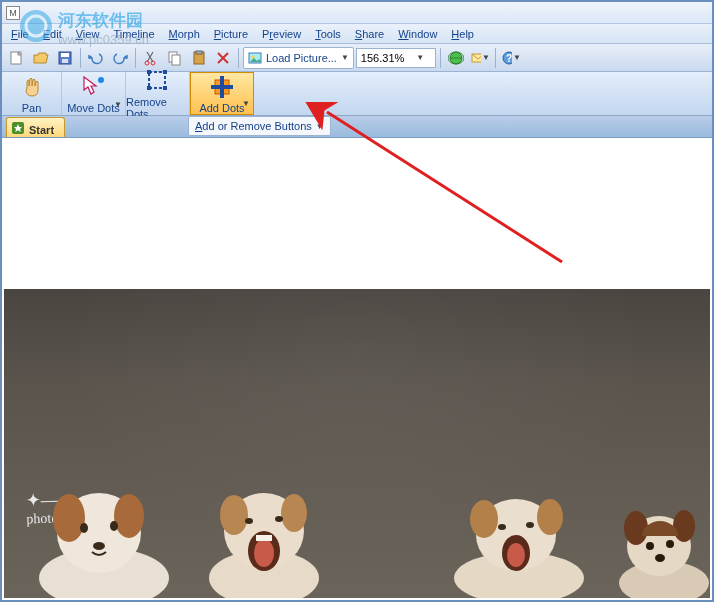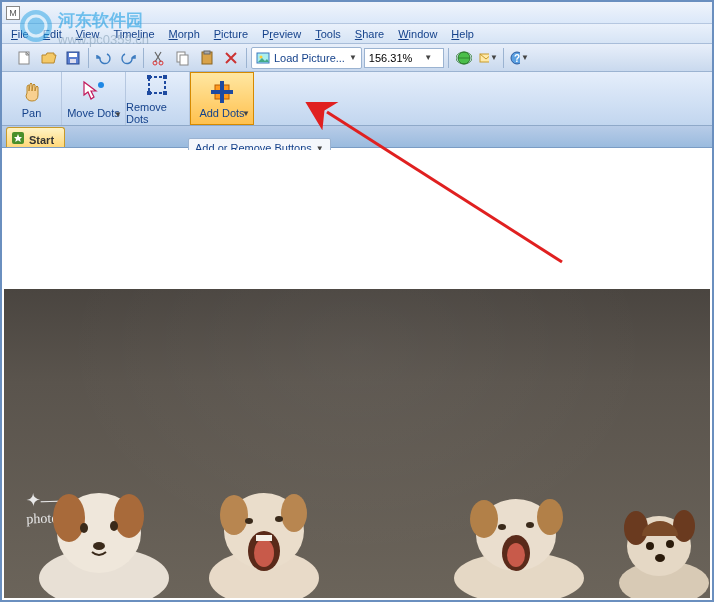--- a/index.html
+++ b/index.html
@@ -6,38 +6,38 @@
   body { font-family: Tahoma, Arial, sans-serif; font-size: 11px; background: #fff; width: 714px; height: 602px; overflow: hidden; position: relative; border: 2px solid #6a8fbf; }
   
   .titlebar { height: 22px; background: linear-gradient(#f0f4fb, #dbe8f9); border-bottom: 1px solid #b5c7e0; display: flex; align-items: center; padding: 0 4px; }
   .titlebar .icon { width: 14px; height: 14px; background: #fff; border: 1px solid #888; margin-right: 4px; font-size: 9px; display:flex;align-items:center;justify-content:center;color:#555;}
   .titlebar .title { color: #6b8bb5; font-size: 12px; }
   
   .menubar { height: 20px; background: linear-gradient(#eaf1fb, #d6e4f5); border-bottom: 1px solid #a8bdd9; display: flex; align-items: center; padding: 0 2px; }
   .menubar span { padding: 2px 7px; color: #15428b; cursor: default; }
   .menubar span u { text-decoration: underline; }
   
-  .toolbar { height: 28px; background: linear-gradient(#e8effa, #c9d9ee); border-bottom: 1px solid #9bb3d1; display: flex; align-items: center; padding: 0 12px; gap: 2px; }
+  .toolbar { height: 28px; background: linear-gradient(#e8effa, #c9d9ee); border-bottom: 1px solid #9bb3d1; display: flex; align-items: center; padding: 0 4px; gap: 2px; }
   .toolbar .btn { width: 22px; height: 22px; border: 1px solid transparent; display: flex; align-items: center; justify-content: center; border-radius: 2px; }
   .toolbar .sep { width: 1px; height: 20px; background: #9bb3d1; margin: 0 2px; }
   .toolbar .loadpic { height: 22px; border: 1px solid #9bb3d1; background: #fff; display: flex; align-items: center; padding: 0 4px; gap: 4px; color: #15428b; border-radius:2px;}
   .toolbar .loadpic .dd { font-size:8px; color:#444;}
   .toolbar .zoomlvl { height: 20px; border: 1px solid #9bb3d1; background: #fff; padding: 0 4px; display: flex; align-items: center; gap: 12px; min-width: 80px; }
   .toolbar .zoomlvl .dd { font-size:8px; color:#444;}
   
-  .bigtoolbar { height: 54px; background: linear-gradient(#e5eefb, #c2d6ef); border-bottom: 1px solid #8fa9c9; display: flex; align-items: stretch; }
+  .bigtoolbar { height: 44px; background: linear-gradient(#e5eefb, #c2d6ef); border-bottom: 1px solid #8fa9c9; display: flex; align-items: stretch; }
   .bigbtn { width: 60px; display: flex; flex-direction: column; align-items: center; justify-content: center; gap: 2px; border-right: 1px solid #b5c7e0; color: #15428b; position:relative;}
   .bigbtn.sel { background: linear-gradient(#ffe7a2, #ffc14f); border: 1px solid #d68a00; }
   .bigbtn .iconwrap { width: 26px; height: 26px; display:flex;align-items:center;justify-content:center;}
   .bigbtn .dd { position:absolute; right:3px; bottom:6px; font-size:8px; color:#444;}
   
   .tabbar { height: 22px; background: linear-gradient(#b8cce8, #9abbde); border-bottom: 1px solid #7a9cc4; display: flex; align-items: flex-end; padding: 0 4px; position:relative;}
   .tab { height: 20px; padding: 4px 10px 0 22px; background: linear-gradient(#fff3c4, #ffd87a); border: 1px solid #c79a2b; border-bottom: none; border-radius: 3px 3px 0 0; display: flex; align-items: center; color: #333; font-weight: bold; position: relative; }
   .tab .staricon { position:absolute; left:4px; top:3px; width:14px; height:14px;}
-  .addremove { position:absolute; left:186px; top:12px; height:20px; background:#f4f7fc; border:1px solid #9bb3d1; padding:0 6px; display:flex; align-items:center; gap:4px; color:#15428b; border-radius:2px;}
+  .addremove { position:absolute; left:186px; top:0; height:20px; background:#f4f7fc; border:1px solid #9bb3d1; padding:0 6px; display:flex; align-items:center; gap:4px; color:#15428b; border-radius:2px;}
   .addremove .dd{font-size:8px;color:#444;}
   
   .canvas { position: absolute; top: 148px; left: 2px; right: 2px; bottom: 2px; background: #fff; overflow:hidden;}
   .imagearea { position: absolute; left: 0; right: 0; top: 139px; bottom: 0; background: linear-gradient(#4a4540, #5a544d 30%, #6b645a); }
   .imagearea::before { content:""; position:absolute; inset:0; background: radial-gradient(ellipse at 50% 20%, rgba(255,255,255,0.04), transparent 60%); }
   
   
   .sig { position:absolute; left:22px; top:200px; color:#e8e8e8; font-family: cursive; font-size:14px; transform:rotate(-2deg);}
   .sig .line{display:block;font-size:18px;}
   

